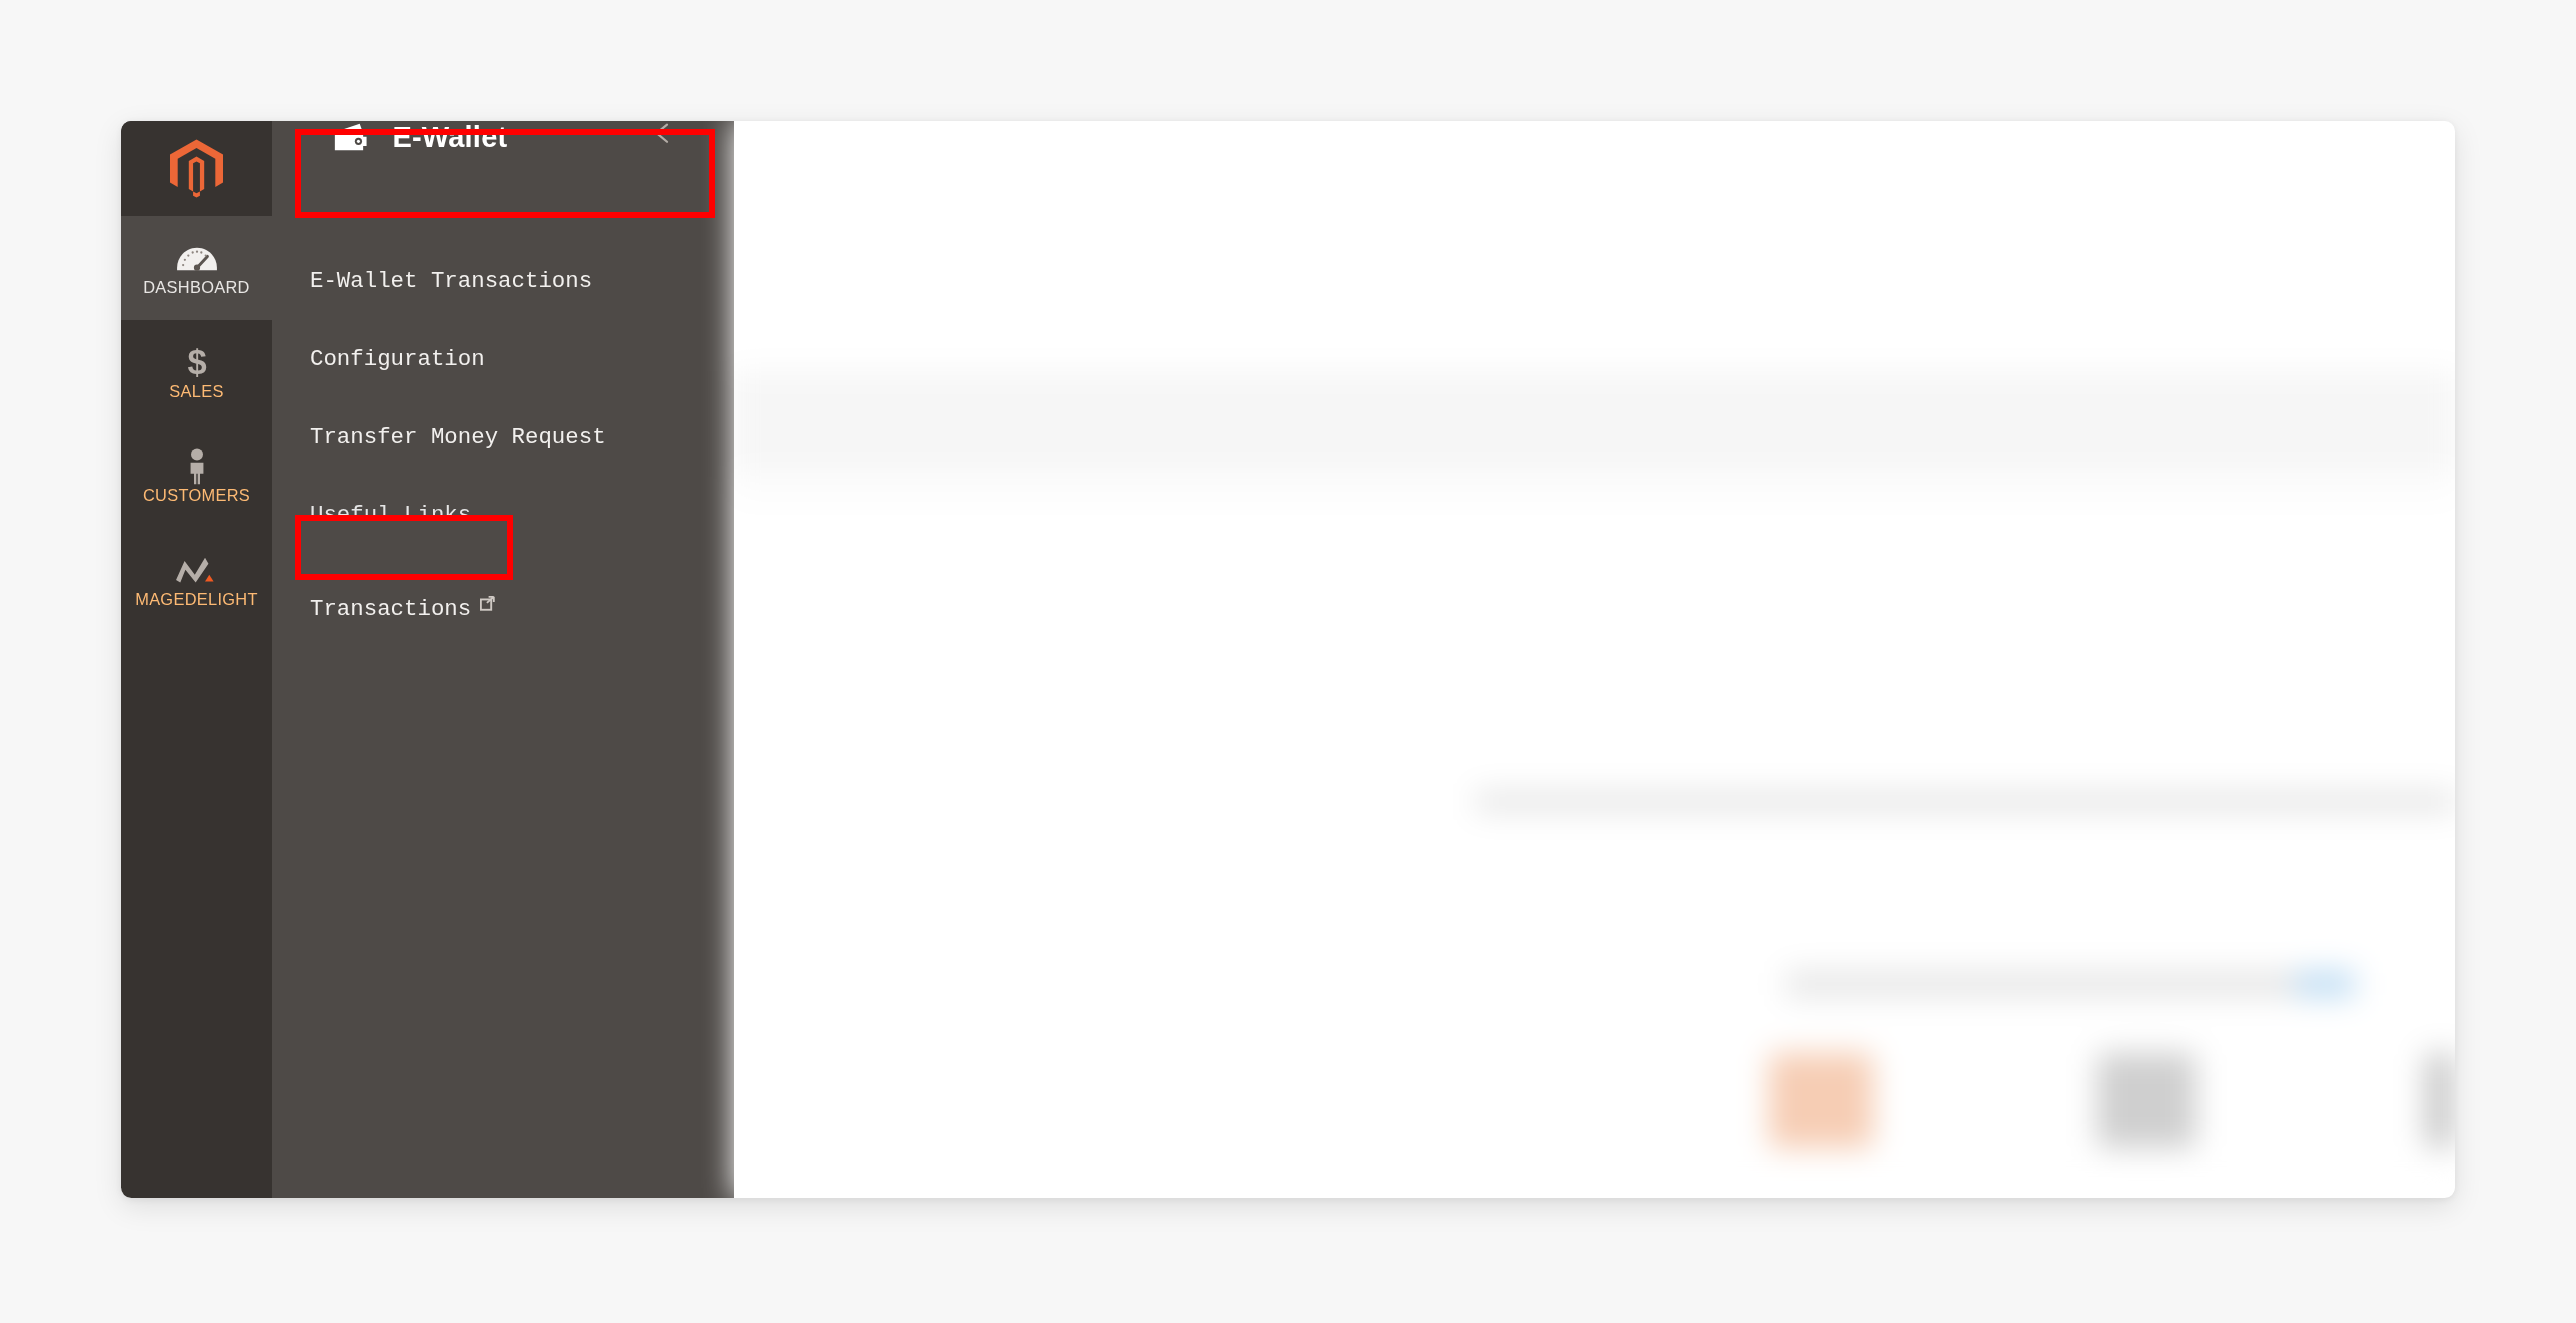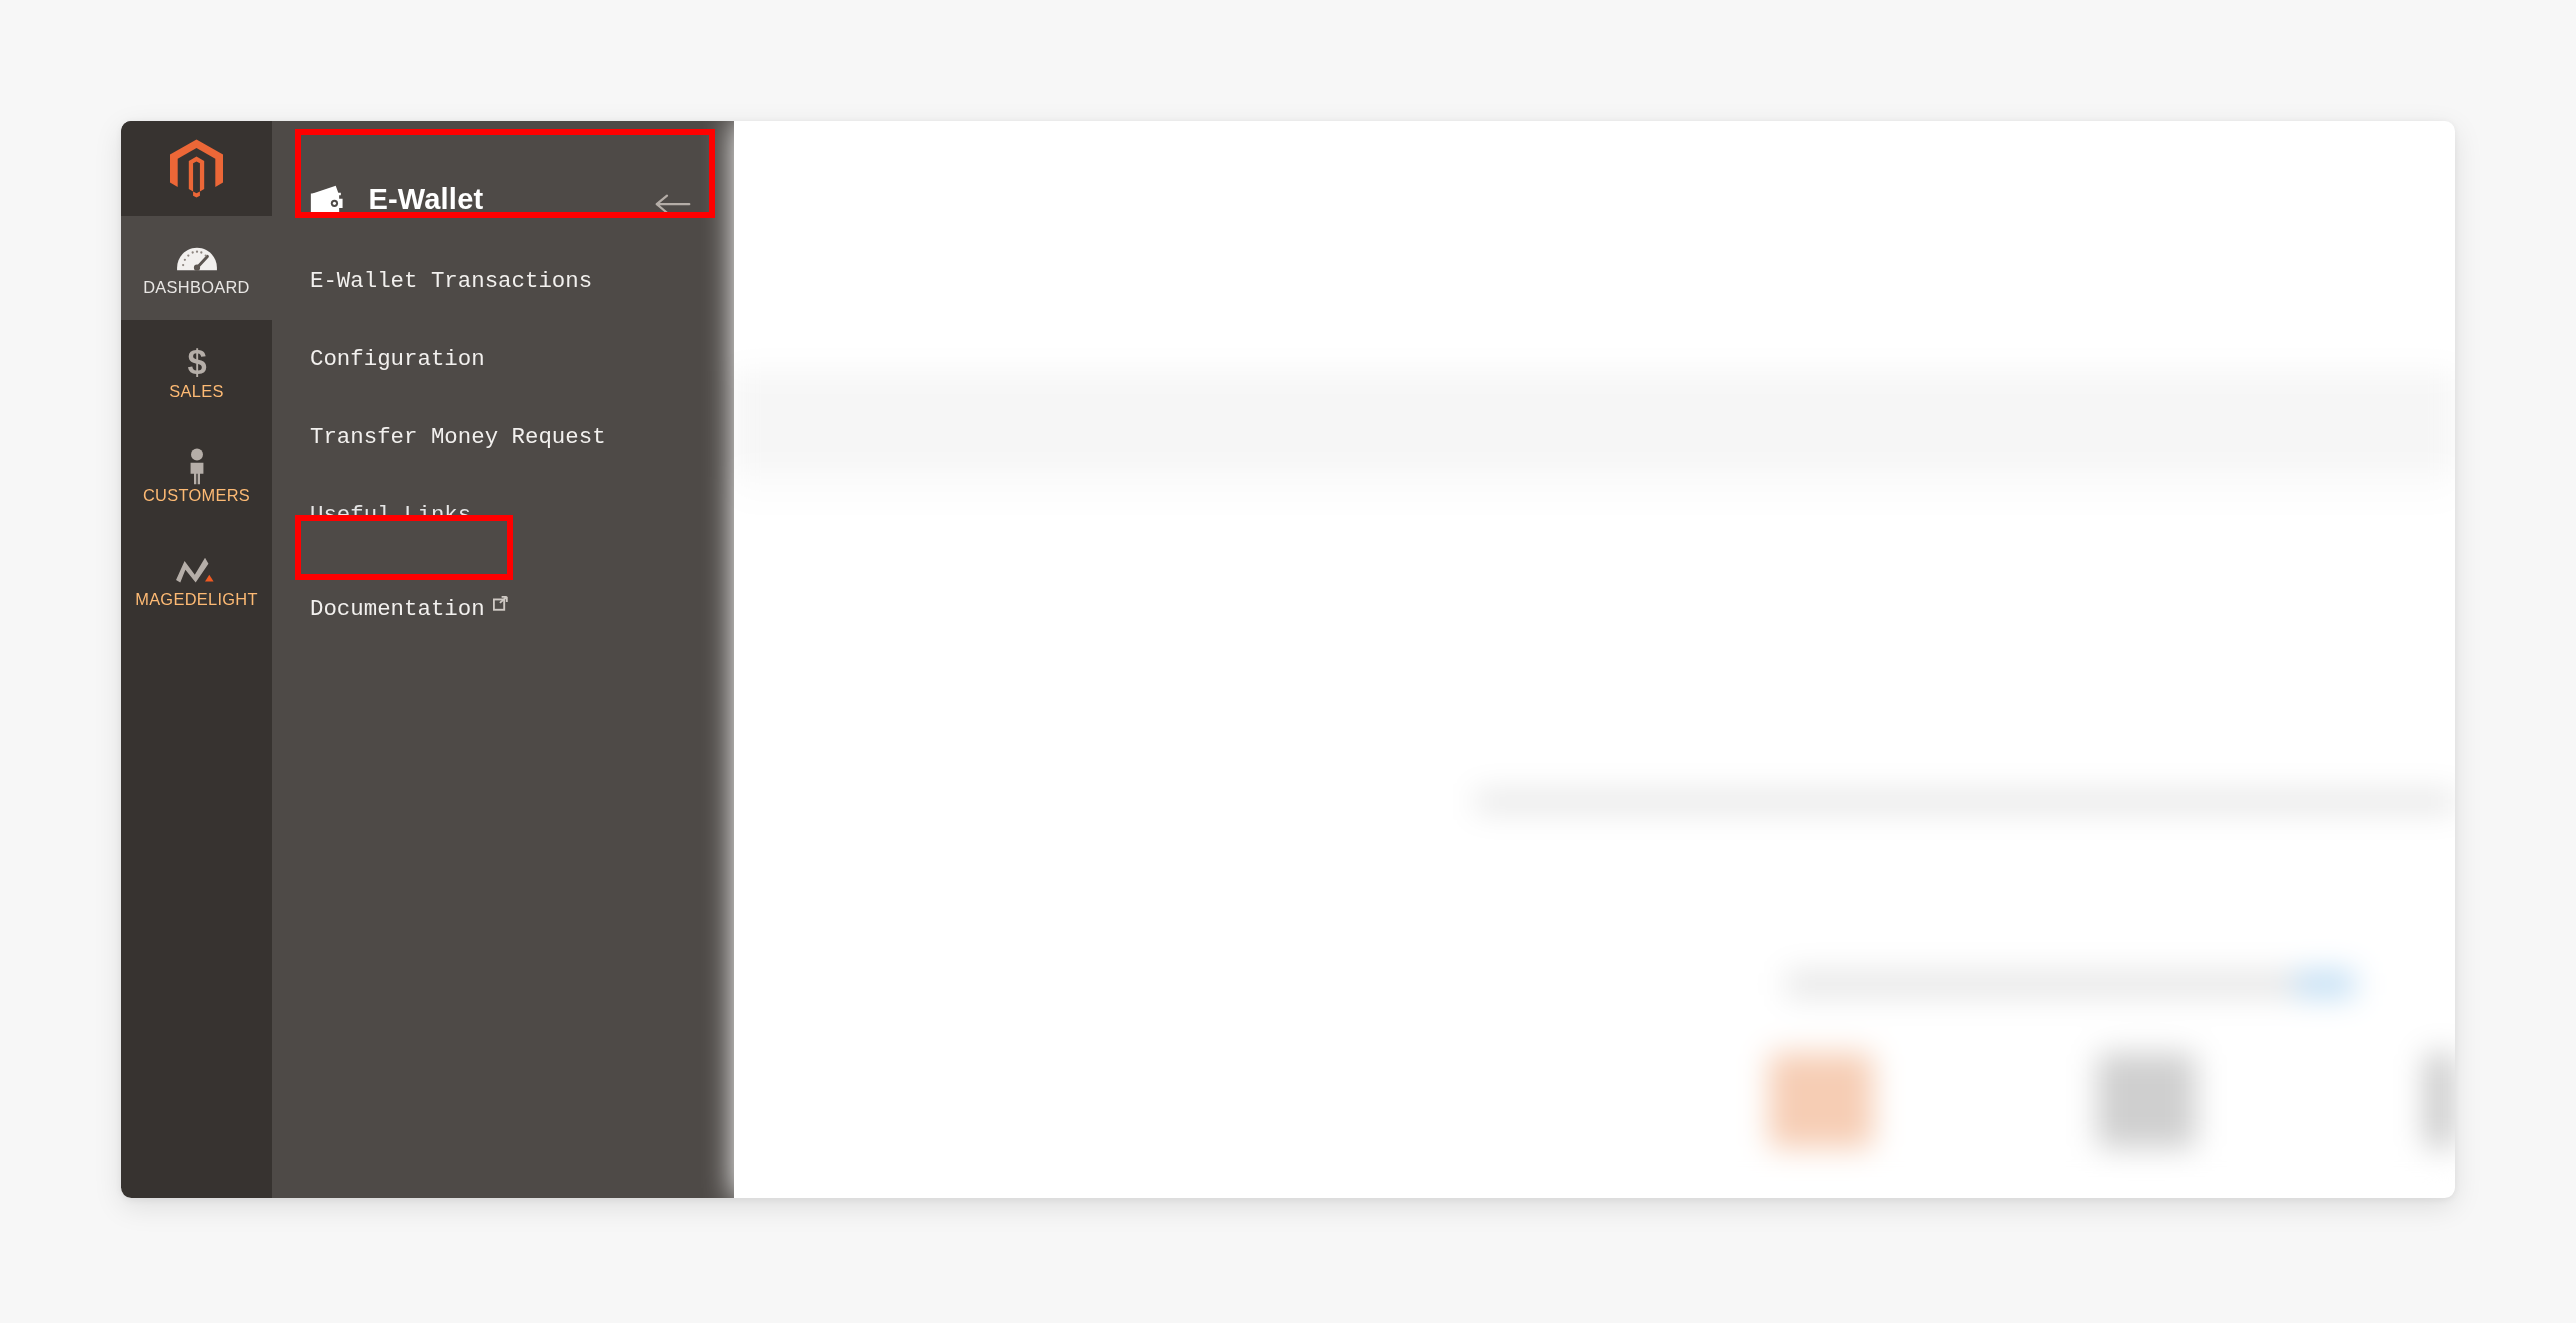--- a/index.html
+++ b/index.html
@@ -73,23 +73,24 @@
   
   .submenu {
     width: 462px;
     flex: 0 0 462px;
     background: #4e4a47;
     position: relative;
   }
   .submenu-header {
     height: 95px;
     display: flex;
-    align-items: flex-end;
+    align-items: flex-start;
     padding: 0 43px 0 38px;
     gap: 22.4px;
+    margin-left: 24px;
   }
   .wallet-icon { width: 36px; height: 33px; flex: 0 0 36px; }
   .submenu-title {
     flex: 1 1 auto;
     color: #ffffff;
     font-size: 29px;
     font-weight: bold;
     font-family: "Liberation Sans", sans-serif;
     letter-spacing: 0.2px;
   }
@@ -252,21 +253,21 @@
           <path d="M2 13 L40 13 M2 13 L14 3 M2 13 L14 23" stroke="#b4ada7" stroke-width="2.6" fill="none" stroke-linecap="round" stroke-linejoin="round"></path>
         </svg>
       </span>
     </div>
 
     <div class="submenu-list">
       <a class="submenu-item">E-Wallet Transactions</a>
       <a class="submenu-item">Configuration</a>
       <a class="submenu-item">Transfer Money Request</a>
       <div class="submenu-item section-title">Useful Links</div>
-      <a class="submenu-item spaced"><span>Documentation</span><span class="ext-icon"><svg width="15.5" height="15.5" viewBox="0 0 18 18">
+      <a class="submenu-item spaced"><span>Transactions</span><span class="ext-icon"><svg width="15.5" height="15.5" viewBox="0 0 18 18">
               <rect x="1" y="4" width="12" height="12" fill="none" stroke="#cfc9c4" stroke-width="2.2"></rect>
               <path d="M8 8 L16 1 M16 1 L10 1 M16 1 L16 7" stroke="#cfc9c4" stroke-width="2.2" fill="none"></path>
             </svg></span></a>
     </div>
   </div>
 
   <main class="content">
 
     <div class="c-abs section-band"></div>
 

